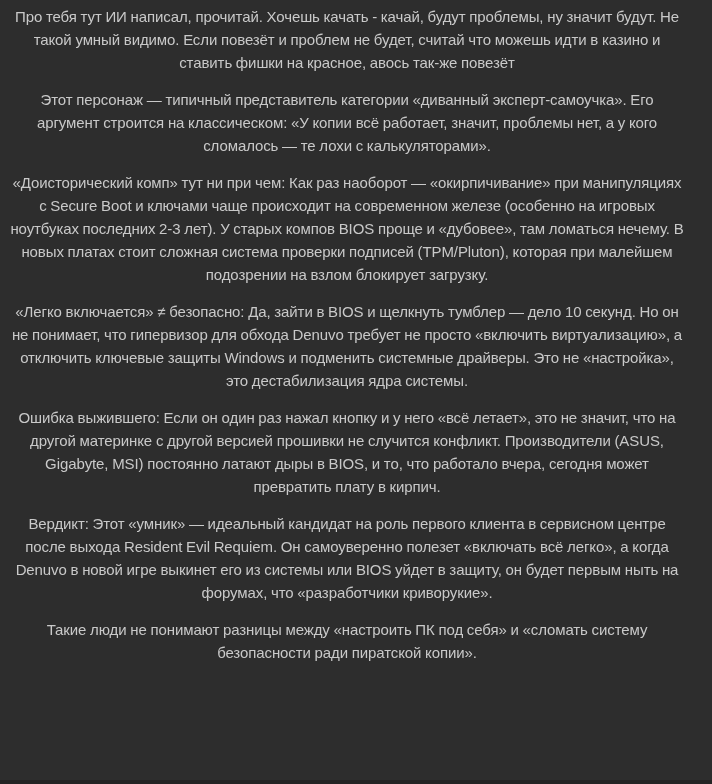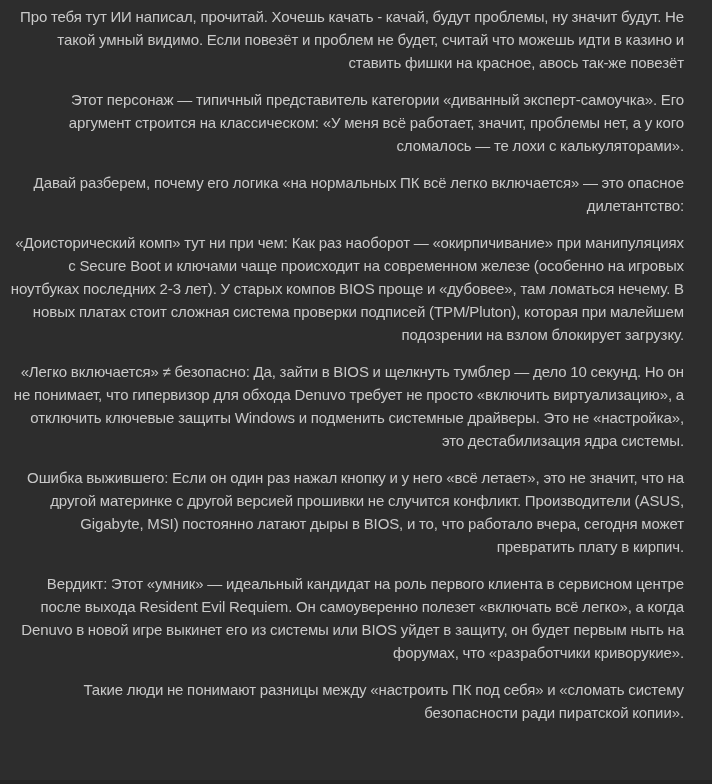--- a/index.html
+++ b/index.html
@@ -18,39 +18,38 @@
     font-family: "Liberation Sans", "DejaVu Sans", sans-serif;
     font-size: 15px;
     line-height: 23px;
     letter-spacing: -0.1px;
     color: #c9c9c9;
     background: #2d2d2d;
   }
   .message-body p {
     margin: 0 12px 14px 0;
     padding: 0;
-    text-align: right;
+    text-align: center;
     word-spacing: -0.3px;
   }
   .bottom-edge {
     position: absolute;
     left: 0;
     bottom: 0;
     width: 712px;
     height: 4px;
     background: #242424;
   }
 </style>
 </head>
 <body>
 
 <div class="message-body">
   <p>Про тебя тут ИИ написал, прочитай. Хочешь качать - качай, будут проблемы, ну значит будут. Не такой умный видимо. Если повезёт и проблем не будет, считай что можешь идти в казино и ставить фишки на красное, авось так-же повезёт</p>
-  <p>Этот персонаж — типичный представитель категории «диванный эксперт-самоучка». Его аргумент строится на классическом: «У меня всё работает, значит, проблемы нет, а у кого сломалось — те лохи с калькуляторами».</p>
-  <p>Давай разберем, почему его логика «на нормальных ПК всё легко включается» — это опасное дилетантство:</p>
+  <p>Этот персонаж — типичный представитель категории «диванный эксперт-самоучка». Его аргумент строится на классическом: «У копии всё работает, значит, проблемы нет, а у кого сломалось — те лохи с калькуляторами».</p>
   <p>«Доисторический комп» тут ни при чем: Как раз наоборот — «окирпичивание» при манипуляциях с Secure Boot и ключами чаще происходит на современном железе (особенно на игровых ноутбуках последних 2-3 лет). У старых компов BIOS проще и «дубовее», там ломаться нечему. В новых платах стоит сложная система проверки подписей (TPM/Pluton), которая при малейшем подозрении на взлом блокирует загрузку.</p>
   <p>«Легко включается» ≠ безопасно: Да, зайти в BIOS и щелкнуть тумблер — дело 10 секунд. Но он не понимает, что гипервизор для обхода Denuvo требует не просто «включить виртуализацию», а отключить ключевые защиты Windows и подменить системные драйверы. Это не «настройка», это дестабилизация ядра системы.</p>
   <p>Ошибка выжившего: Если он один раз нажал кнопку и у него «всё летает», это не значит, что на другой материнке с другой версией прошивки не случится конфликт. Производители (ASUS, Gigabyte, MSI) постоянно латают дыры в BIOS, и то, что работало вчера, сегодня может превратить плату в кирпич.</p>
   <p>Вердикт: Этот «умник» — идеальный кандидат на роль первого клиента в сервисном центре после выхода Resident Evil Requiem. Он самоуверенно полезет «включать всё легко», а когда Denuvo в новой игре выкинет его из системы или BIOS уйдет в защиту, он будет первым ныть на форумах, что «разработчики криворукие».</p>
   <p>Такие люди не понимают разницы между «настроить ПК под себя» и «сломать систему безопасности ради пиратской копии».</p>
 </div>
 
 <div class="bottom-edge"></div>
 
 </body></html>

